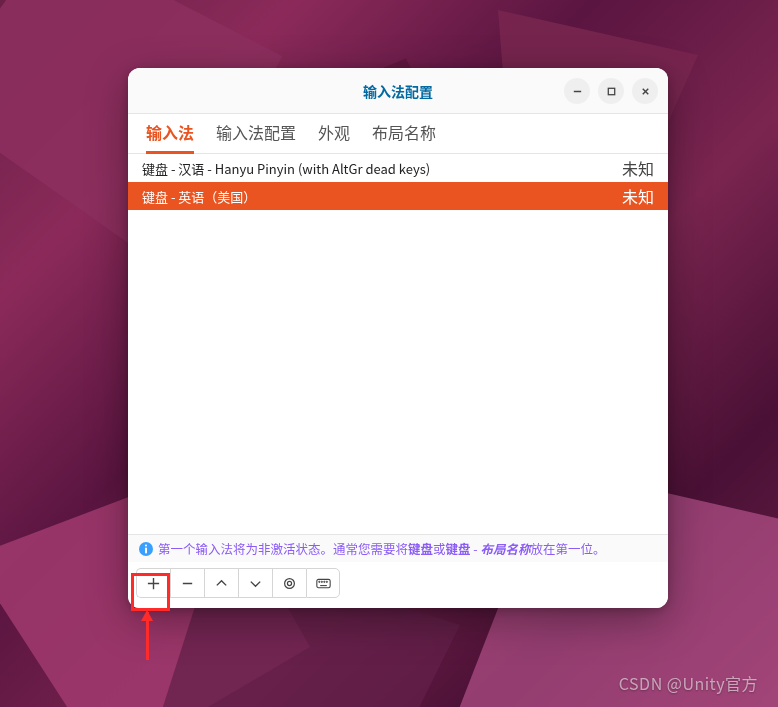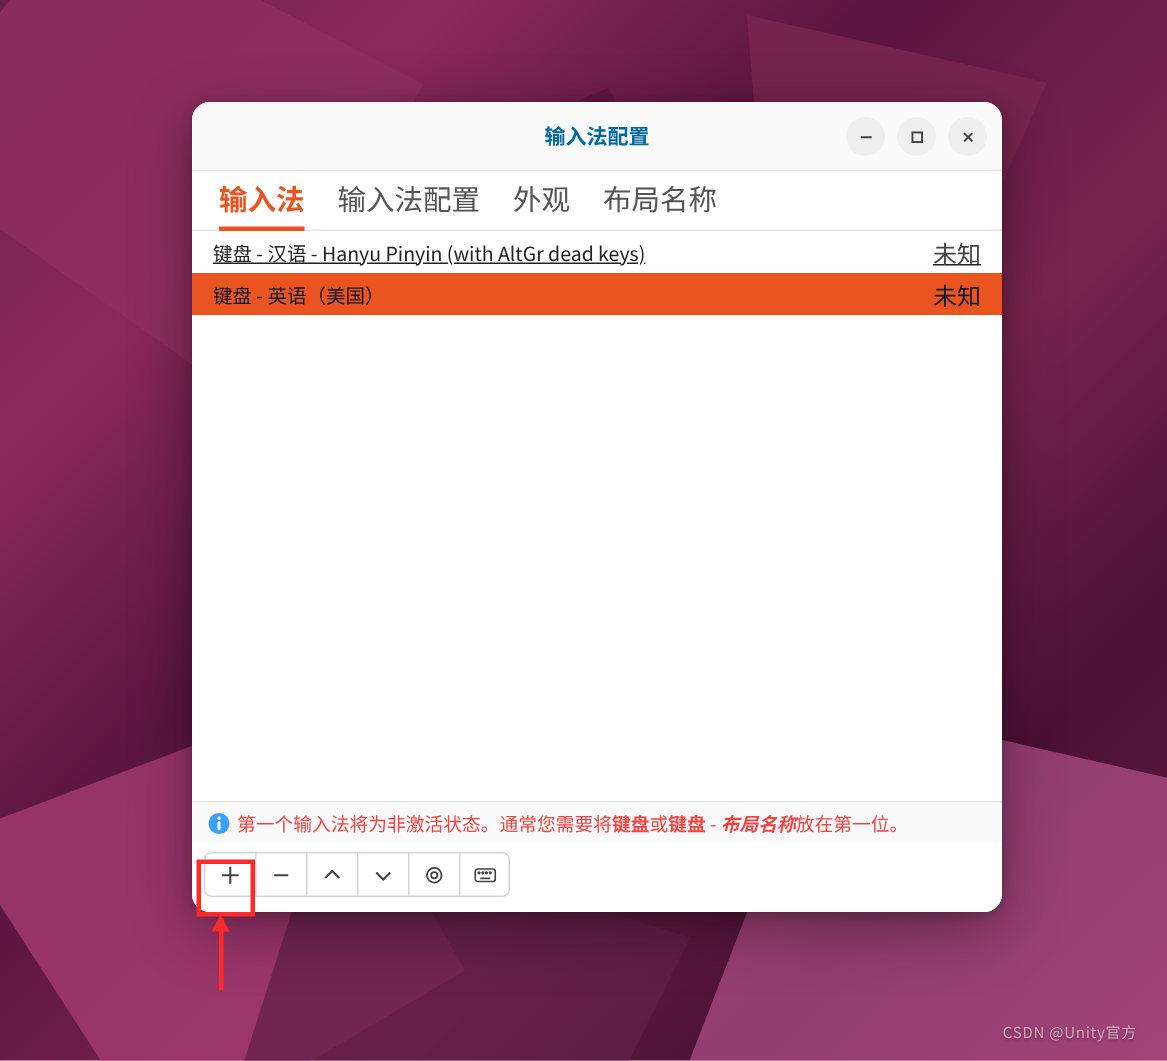--- a/index.html
+++ b/index.html
@@ -31,34 +31,34 @@
     .title { font-size:14px; font-weight:700; color:#0369a1; }
     .win-ctrls { position:absolute; right:10px; top:10px; display:flex; gap:8px; }
     .win-btn {
       width:26px; height:26px; border-radius:50%; background:#efefef;
       display:flex; align-items:center; justify-content:center; color:#444; font-size:13px;
       border:none; cursor:pointer;
     }
     .win-btn svg { width:11px; height:11px; }
 
     .tabs { display:flex; gap:22px; padding:0 18px; height:40px; align-items:center; border-bottom:1px solid #e5e5e5; }
-    .tab { font-size:19px; color:#555; height:40px; display:flex; align-items:center; cursor:pointer; border-bottom:3px solid transparent; }
+    .tab { font-size:16px; color:#555; height:40px; display:flex; align-items:center; cursor:pointer; border-bottom:3px solid transparent; }
     .tab.active { color:#e95420; font-weight:600; border-bottom-color:#e95420; }
 
     .list { flex:0 0 auto; }
     .row { display:flex; align-items:center; padding:0 14px; height:28px; font-size:13px; cursor:pointer; }
     .row .name { flex:1; }
     .row .status { font-size:16px; }
-    .row.selected { background:#e95420; color:#0f172a; }
-    .row:not(.selected) { color:#222;text-decoration:underline; }
+    .row.selected { background:#e95420; color:#ffffff; }
+    .row:not(.selected) { color:#222; }
     .row:not(.selected) .status { color:#444; }
     .list-body { flex:1 1 auto; overflow:auto; background:#fff; }
 
     .hint {
-      display:flex; align-items:center; padding:4px 10px; font-size:12.5px; color:#ef4444; gap:4px;
+      display:flex; align-items:center; padding:4px 10px; font-size:12.5px; color:#8b5cf6; gap:4px;
       border-top:1px solid #e5e5e5; background:#fafafa;
     }
     .hint .info-ico { width:16px; height:16px; flex:0 0 16px; }
     .hint b { font-weight:700; }
     .hint i { font-style:italic; font-weight:700; }
 
     .toolbar { display:flex; padding:6px 8px 10px; gap:0; background:#fff; }
     .toolbar button {
       width:34px; height:30px; background:#fff; border:1px solid #d5d5d5;
       border-right:none; display:flex; align-items:center; justify-content:center;
@@ -74,21 +74,21 @@
     }
     .arrow {
       position:absolute; left:146px; top:612px; width:3px; height:48px; background:#ff2a2a;
     }
     .arrow::before {
       content:''; position:absolute; left:-5px; top:-2px; width:0; height:0;
       border-left:6px solid transparent; border-right:6px solid transparent; border-bottom:11px solid #ff2a2a;
     }
     .watermark {
       position:absolute; right:20px; bottom:12px; color:rgba(255,255,255,.55);
-      font-size:10px; letter-spacing:.5px; text-shadow:0 1px 2px rgba(0,0,0,.3);
+      font-size:16px; letter-spacing:.5px; text-shadow:0 1px 2px rgba(0,0,0,.3);
     }
   </style>
 </head>
 <body>
 
 <div class="poly p1"></div>
 <div class="poly p2"></div>
 <div class="poly p3"></div>
 <div class="poly p4"></div>
 <div class="poly p5"></div>

